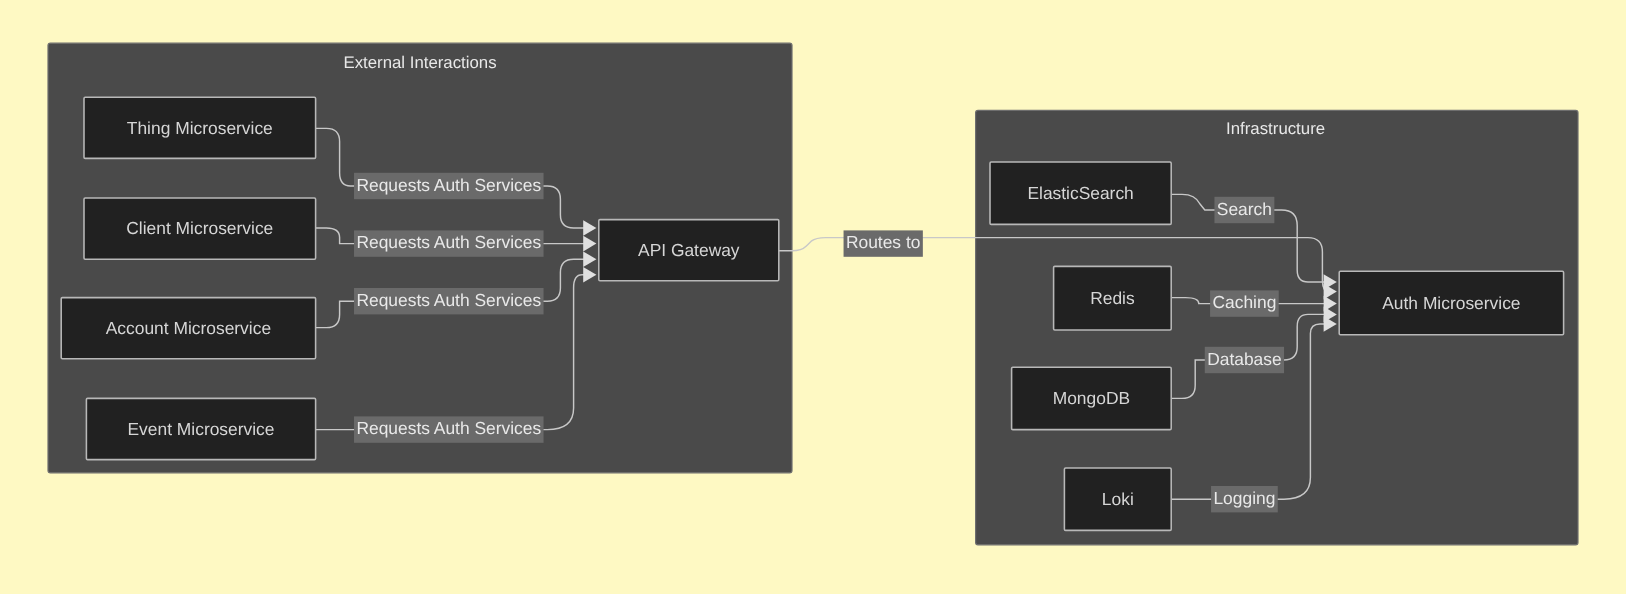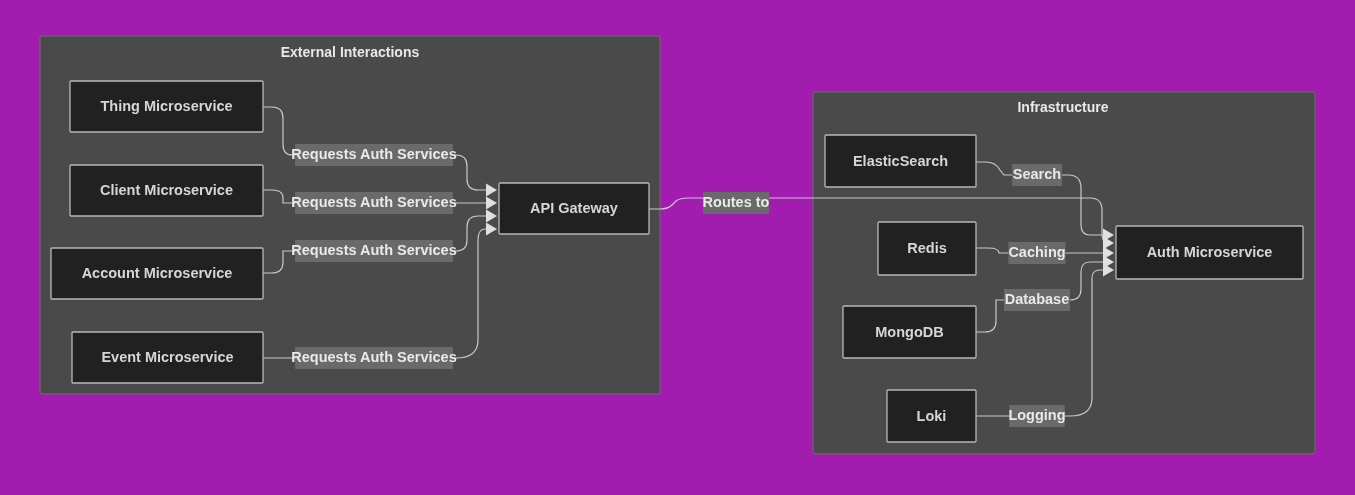--- a/index.html
+++ b/index.html
@@ -64,21 +64,21 @@
     dominant-baseline: middle;
   }
   .arrow-head {
     fill: #e0e0e0;
     stroke: none;
   }
 </style>
 </head>
 <body>
 
-<div id="diagram-root" style="background: #a21caf; font-weight: bold;">
+<div id="diagram-root" style="background: #fef9c3;">
   <svg id="flow" viewBox="0 0 1355 495" xmlns="http://www.w3.org/2000/svg">
     <g id="clusters-layer">
         <g>
           <rect x="40" y="36" width="620" height="358" rx="2" ry="2" class="cluster-rect"></rect>
           <text x="350" y="53" class="cluster-title">External Interactions</text>
         </g>
         <g>
           <rect x="813" y="92" width="502" height="362" rx="2" ry="2" class="cluster-rect"></rect>
           <text x="1063" y="108" class="cluster-title">Infrastructure</text>
         </g>

